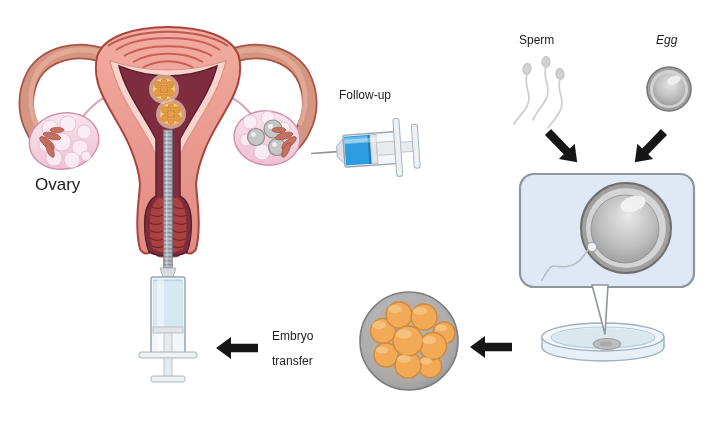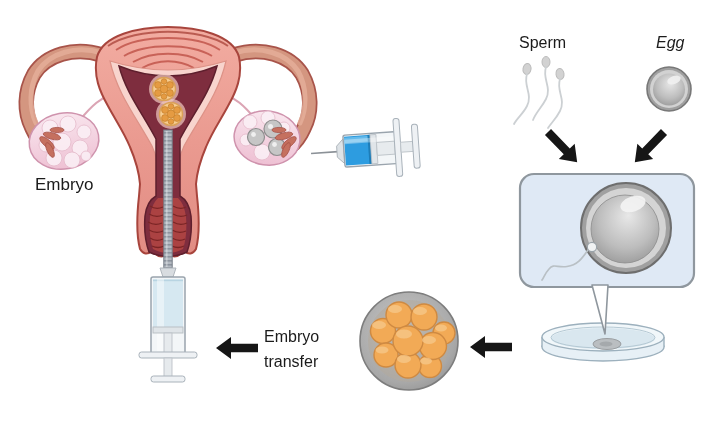--- a/index.html
+++ b/index.html
@@ -1,24 +1,24 @@
 <!DOCTYPE html>
 <html style="--c-background: #ffffff; --c-text: #1b1b1b; --c-arrow: #161616; --c-syringe_blue: #2d9ce0; --c-box_fill: #dfe9f5; --c-embryo_cell: #f2aa56; --c-uterus_pink: #ec9f96; --c-cavity_maroon: #7e2d3e; --c-ovary_pink: #f3d9e4; --c-egg_gray: #a0a0a0;"><head>
 <meta charset="utf-8">
 <style>
   html,body{margin:0;padding:0;}
   body{font-family:"Liberation Sans",sans-serif;background:#fff;}
   .canvas{position:relative;width:719px;height:427px;background:var(--c-background,#ffffff);overflow:hidden;}
   .canvas svg{position:absolute;left:0;top:0;}
-  .label{position:absolute;font-size:16px;line-height:1.2;color:var(--c-text,#1b1b1b);white-space:nowrap;}
+  .label{position:absolute;font-size:12px;line-height:1.2;color:var(--c-text,#1b1b1b);white-space:nowrap;}
   #lbl-ovary{left:35px;top:175px;font-size:17px;}
   #lbl-follow-up{left:339px;top:88px;}
   #lbl-sperm{left:519px;top:33px;}
   #lbl-egg{left:656px;top:33px;font-style:italic;}
-  #lbl-embryo-transfer{left:264px;top:324px;width:76px;white-space:normal;line-height:25px;}
+  #lbl-embryo-transfer{left:272px;top:324px;width:76px;white-space:normal;line-height:25px;}
 </style>
 </head>
 <body>
 
 <div class="canvas">
 
 <svg width="719" height="427" viewBox="0 0 719 427">
   <defs>
     <linearGradient id="bodyGrad" x1="0" y1="0" x2="0" y2="1">
       <stop offset="0" stop-color="#f2ac a1"></stop>
@@ -287,18 +287,19 @@
   </g>
 
   <g style="fill:var(--c-arrow,#161616)">
     <path transform="translate(548,132) rotate(46)" d="M 0,-4.2 L 27,-4.2 L 27,-11 L 42,0 L 27,11 L 27,4.2 L 0,4.2 Z"></path>
     <path transform="translate(664,132) rotate(134)" d="M 0,-4.2 L 27,-4.2 L 27,-11 L 42,0 L 27,11 L 27,4.2 L 0,4.2 Z"></path>
     <path transform="translate(512,347) rotate(180)" d="M 0,-4.2 L 27,-4.2 L 27,-11 L 42,0 L 27,11 L 27,4.2 L 0,4.2 Z"></path>
     <path transform="translate(258,348) rotate(180)" d="M 0,-4.2 L 27,-4.2 L 27,-11 L 42,0 L 27,11 L 27,4.2 L 0,4.2 Z"></path>
   </g>
 </svg>
 
-  <div class="label" id="lbl-ovary">Embryo</div>
+  <div class="label" id="lbl-ovary">Ovary</div>
+  <div class="label" id="lbl-follow-up">Follow-up</div>
   <div class="label" id="lbl-sperm">Sperm</div>
   <div class="label" id="lbl-egg">Egg</div>
   <div class="label" id="lbl-embryo-transfer">Embryo transfer</div>
 
 </div>
 
 </body></html>

